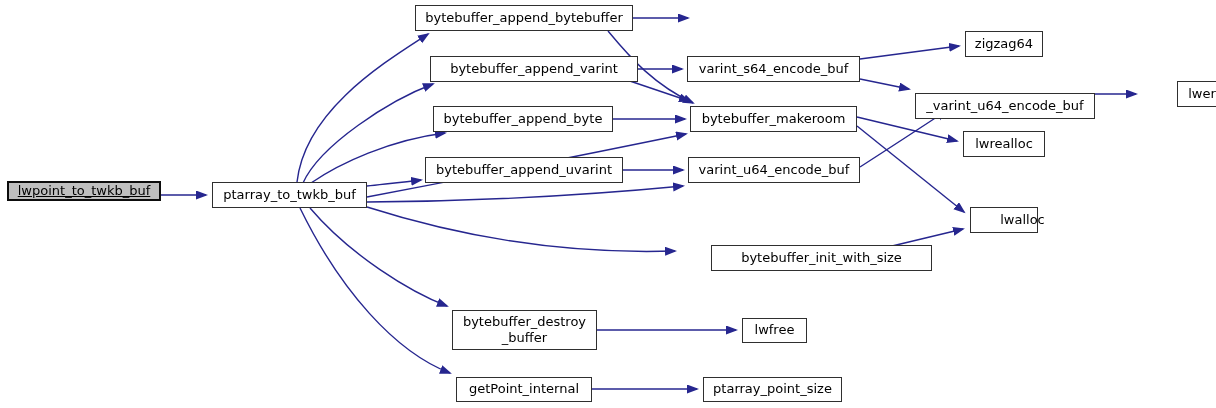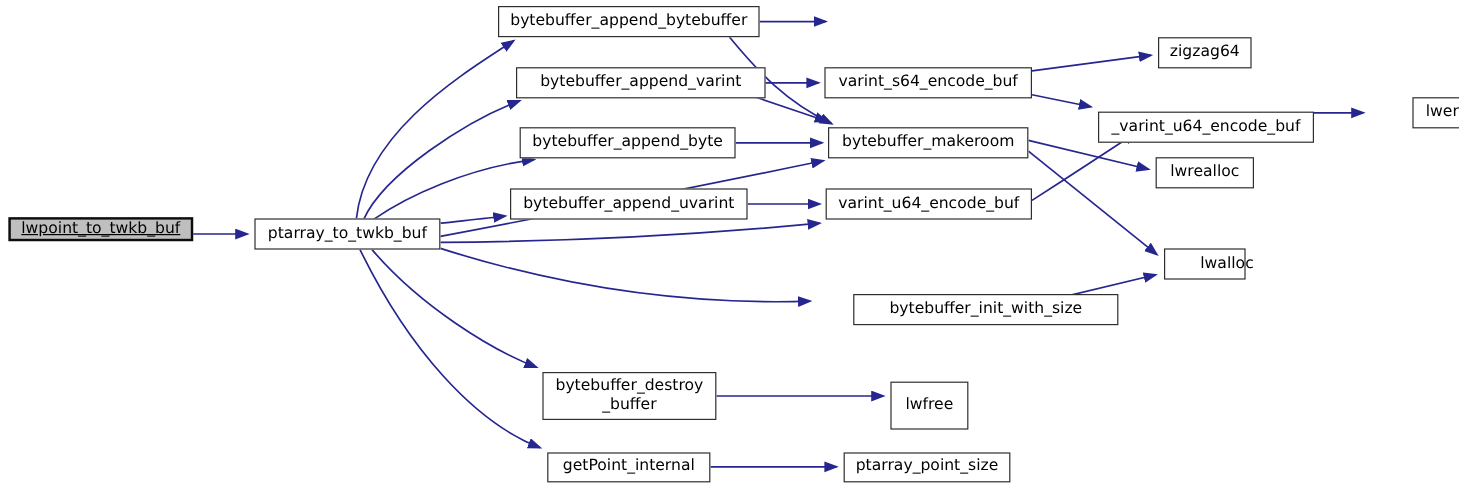--- a/index.html
+++ b/index.html
@@ -92,21 +92,21 @@
     <div class="node" style="left: 970px; top: 207px; width: 68px; height: 26px; padding-left: 37px;">
       <span class="node-label">lwalloc</span>
     </div>
     <div class="node" style="left: 680px; top: 245px; width: 221px; height: 26px; margin-left: 31px;">
       <span class="node-label">bytebuffer_init_with_size</span>
     </div>
     <div class="node" style="left: 452px; top: 310px; width: 145px; height: 40px;">
       <span class="node-label">bytebuffer_destroy
 _buffer</span>
     </div>
-    <div class="node" style="left: 742px; top: 318px; width: 65px; height: 40px;">
+    <div class="node" style="left: 742px; top: 318px; width: 65px; height: 25px;">
       <span class="node-label">lwfree</span>
     </div>
     <div class="node" style="left: 456px; top: 377px; width: 136px; height: 25px;">
       <span class="node-label">getPoint_internal</span>
     </div>
     <div class="node" style="left: 703px; top: 377px; width: 139px; height: 25px;">
       <span class="node-label">ptarray_point_size</span>
     </div>
   </div>
 

